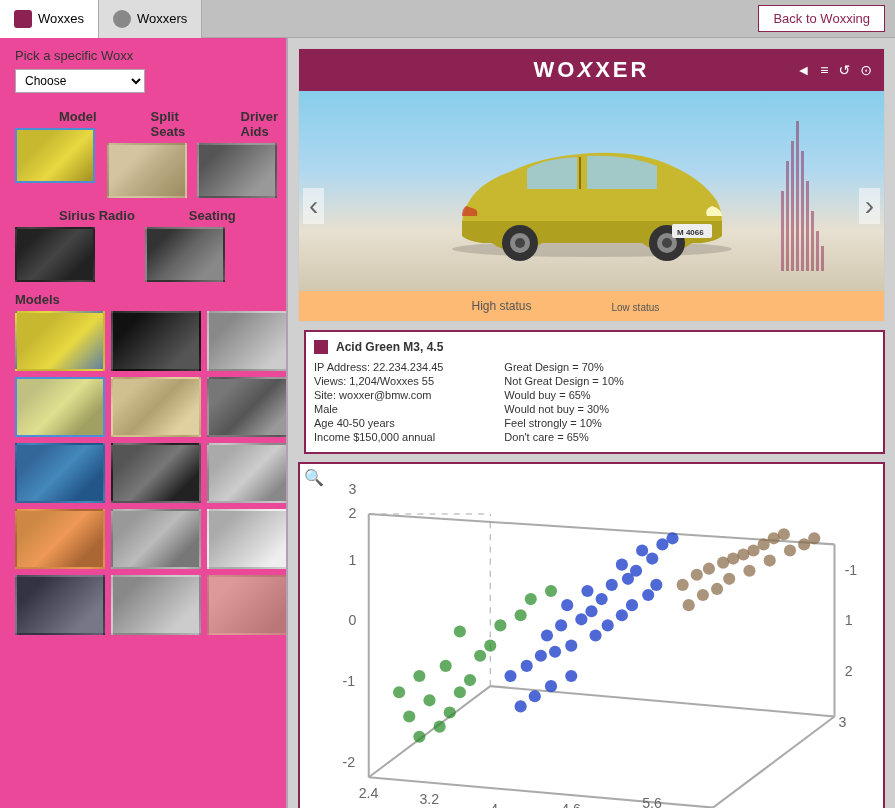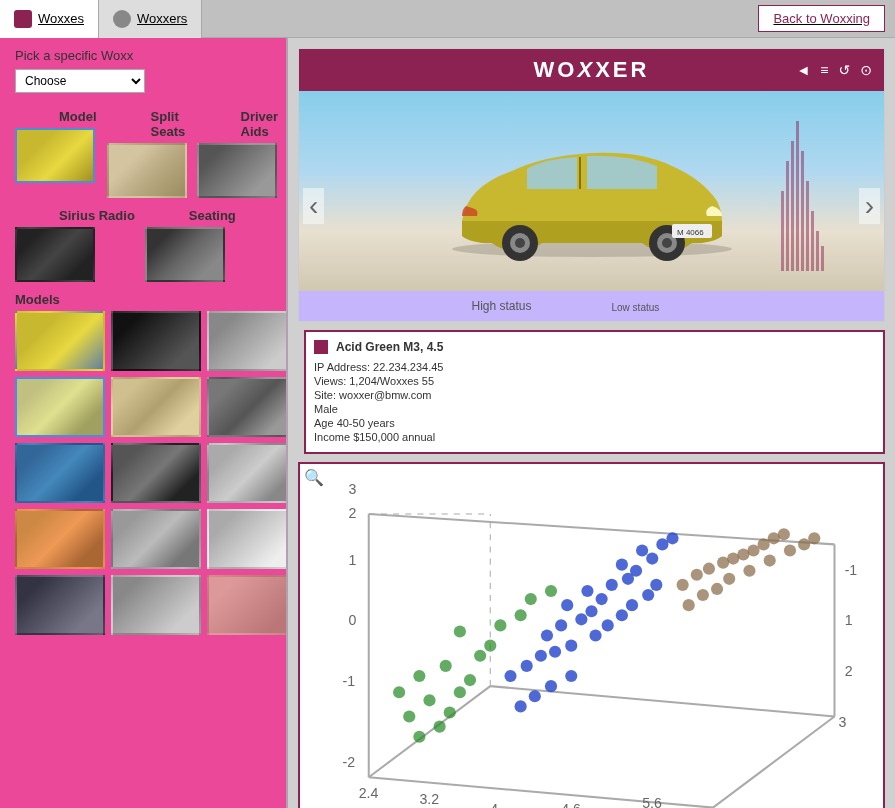--- a/index.html
+++ b/index.html
@@ -5,21 +5,20 @@
     * { box-sizing: border-box; margin: 0; padding: 0; }
     body { background: #d0d0d0; font-family: Arial, sans-serif; font-size: 12px; width: 895px; height: 808px; overflow: hidden; }
 
     
     .top-bar {
       display: flex;
       align-items: center;
       background: #c0c0c0;
       height: 38px;
       border-bottom: 1px solid #aaa;
-      text-decoration: underline;
     }
     .tab {
       display: flex; align-items: center; height: 38px; padding: 0 14px;
       background: #ddd; border-right: 1px solid #aaa; cursor: pointer; font-size: 13px;
     }
     .tab.active { background: #fff; }
     .tab-icon {
       width: 18px; height: 18px; background: #8b2252; border-radius: 3px; margin-right: 6px;
       display: inline-block;
     }
@@ -111,21 +110,21 @@
       background: #d0d0d0;
       display: flex;
       flex-direction: column;
       padding: 10px;
       gap: 8px;
       overflow: hidden;
     }
 
     
     .woxxer-card {
-      background: #c4b5fd;
+      background: #fdba74;
       border: 1px solid #ccc;
       position: relative;
     }
     .woxxer-header {
       background: #8b2252;
       color: #fff;
       display: flex;
       align-items: center;
       justify-content: center;
       padding: 8px;
@@ -149,21 +148,21 @@
 
     .woxxer-content {
       position: relative;
       height: 230px;
       overflow: hidden;
     }
     .car-main-img {
       width: 100%; height: 200px;
       background: linear-gradient(to bottom, #87CEEB 0%, #b0d8f0 40%, #e8e0d0 70%, #d0c8b0 100%);
       position: relative;
-      display: flex; align-items: center; justify-content: center;
+      display: flex; align-items: center; justify-content: center; font-weight: bold;
     }
     
     .corner-label {
       position: absolute;
       font-size: 11px;
       color: #555;
     }
     .label-tl { top: 8px; left: 8px; }
     .label-tr { top: 8px; right: 8px; text-align: right; }
     .label-bl { bottom: 30px; left: 8px; }
@@ -436,20 +435,28 @@
 
         <div>
           <div class="data-row">IP Address: 22.234.234.45</div>
           <div class="data-row">Views: 1,204/Woxxes 55</div>
           <div class="data-row">Site: woxxer@bmw.com</div>
           <div class="data-row">Male</div>
           <div class="data-row">Age 40-50 years</div>
           <div class="data-row">Income $150,000 annual</div>
         </div>
 
+        <div>
+          <div class="data-row">Great Design = 70%</div>
+          <div class="data-row">Not Great Design = 10%</div>
+          <div class="data-row">Would buy = 65%</div>
+          <div class="data-row">Would not buy = 30%</div>
+          <div class="data-row">Feel strongly = 10%</div>
+          <div class="data-row">Don't care = 65%</div>
+        </div>
 
       </div>
     </div>
 
     <div class="scatter-card">
       <span class="magnify-icon">🔍</span>
       <svg class="scatter-svg" viewBox="0 0 280 180">
 
         <line x1="30" y1="20" x2="30" y2="150" stroke="#aaa" stroke-width="1"></line>
         <line x1="30" y1="150" x2="200" y2="165" stroke="#aaa" stroke-width="1"></line>

